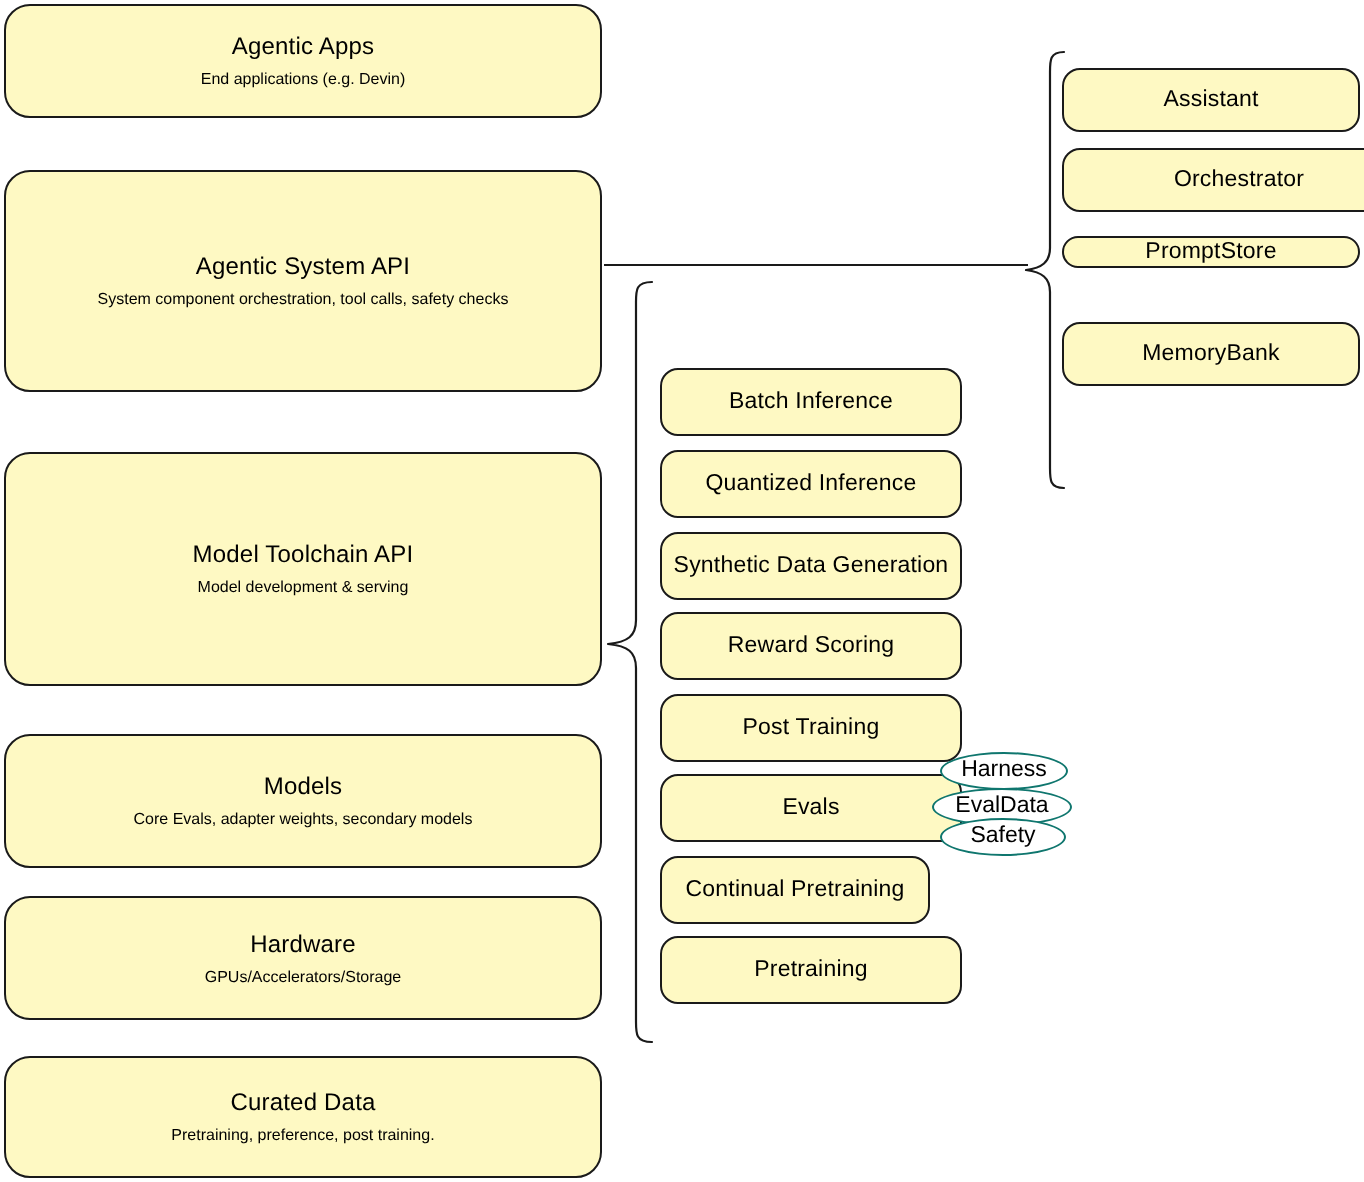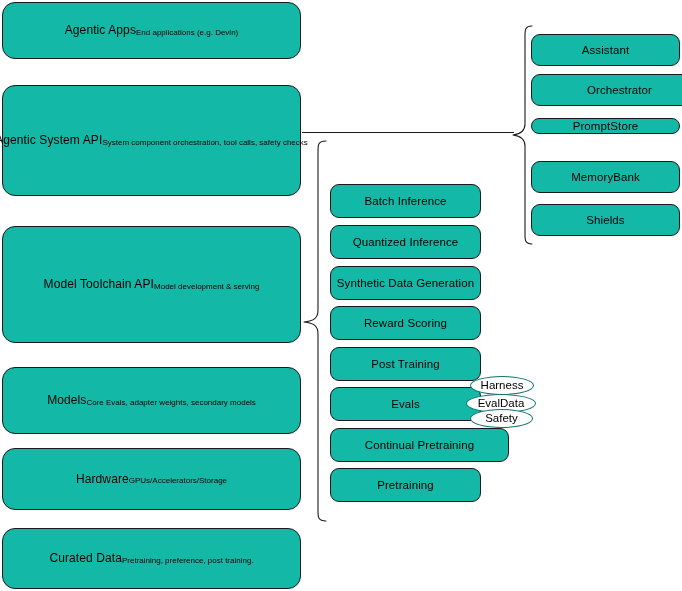--- a/index.html
+++ b/index.html
@@ -19,22 +19,23 @@
     background: #ffffff;
     overflow: hidden;
   }
 
   
   .box {
     position: absolute;
     box-sizing: border-box;
     border: 1px solid #1a1a1a;
     border-radius: 12px;
-    background: #14b8a6;
+    background: #fef9c3;
     display: flex;
+    flex-direction: column;
     align-items: center;
     justify-content: center;
     text-align: center;
     color: #000000;
   }
   .box .title {
     font-size: 12px;
     line-height: 15px;
     letter-spacing: 0.1px;
     white-space: nowrap;
@@ -170,21 +171,21 @@
   </div>
 
   <div class="box cap-box" style="left:330px; top:347px; width:151px; height:34px;">
     <div class="title">Post Training</div>
   </div>
 
   <div class="box cap-box" style="left:330px; top:387px; width:151px; height:34px;">
     <div class="title">Evals</div>
   </div>
 
-  <div class="box cap-box" style="left:330px; top:428px; width:179px; height:34px;">
+  <div class="box cap-box" style="left:330px; top:428px; width:135px; height:34px;">
     <div class="title">Continual Pretraining</div>
   </div>
 
   <div class="box cap-box" style="left:330px; top:468px; width:151px; height:34px;">
     <div class="title">Pretraining</div>
   </div>
 
   <div class="pill" style="left:470px; top:376px; width:64px; height:19px;">
     <span>Harness</span>
   </div>
@@ -206,17 +207,14 @@
   </div>
 
   <div class="box cap-box" style="left:531px; top:118px; width:149px; height:16px;align-items:center;">
     <div class="title">PromptStore</div>
   </div>
 
   <div class="box cap-box" style="left:531px; top:161px; width:149px; height:32px;">
     <div class="title">MemoryBank</div>
   </div>
 
-  <div class="box cap-box" style="left:531px; top:204px; width:149px; height:32px;">
-    <div class="title">Shields</div>
-  </div>
 
 </div>
 
 </body></html>

